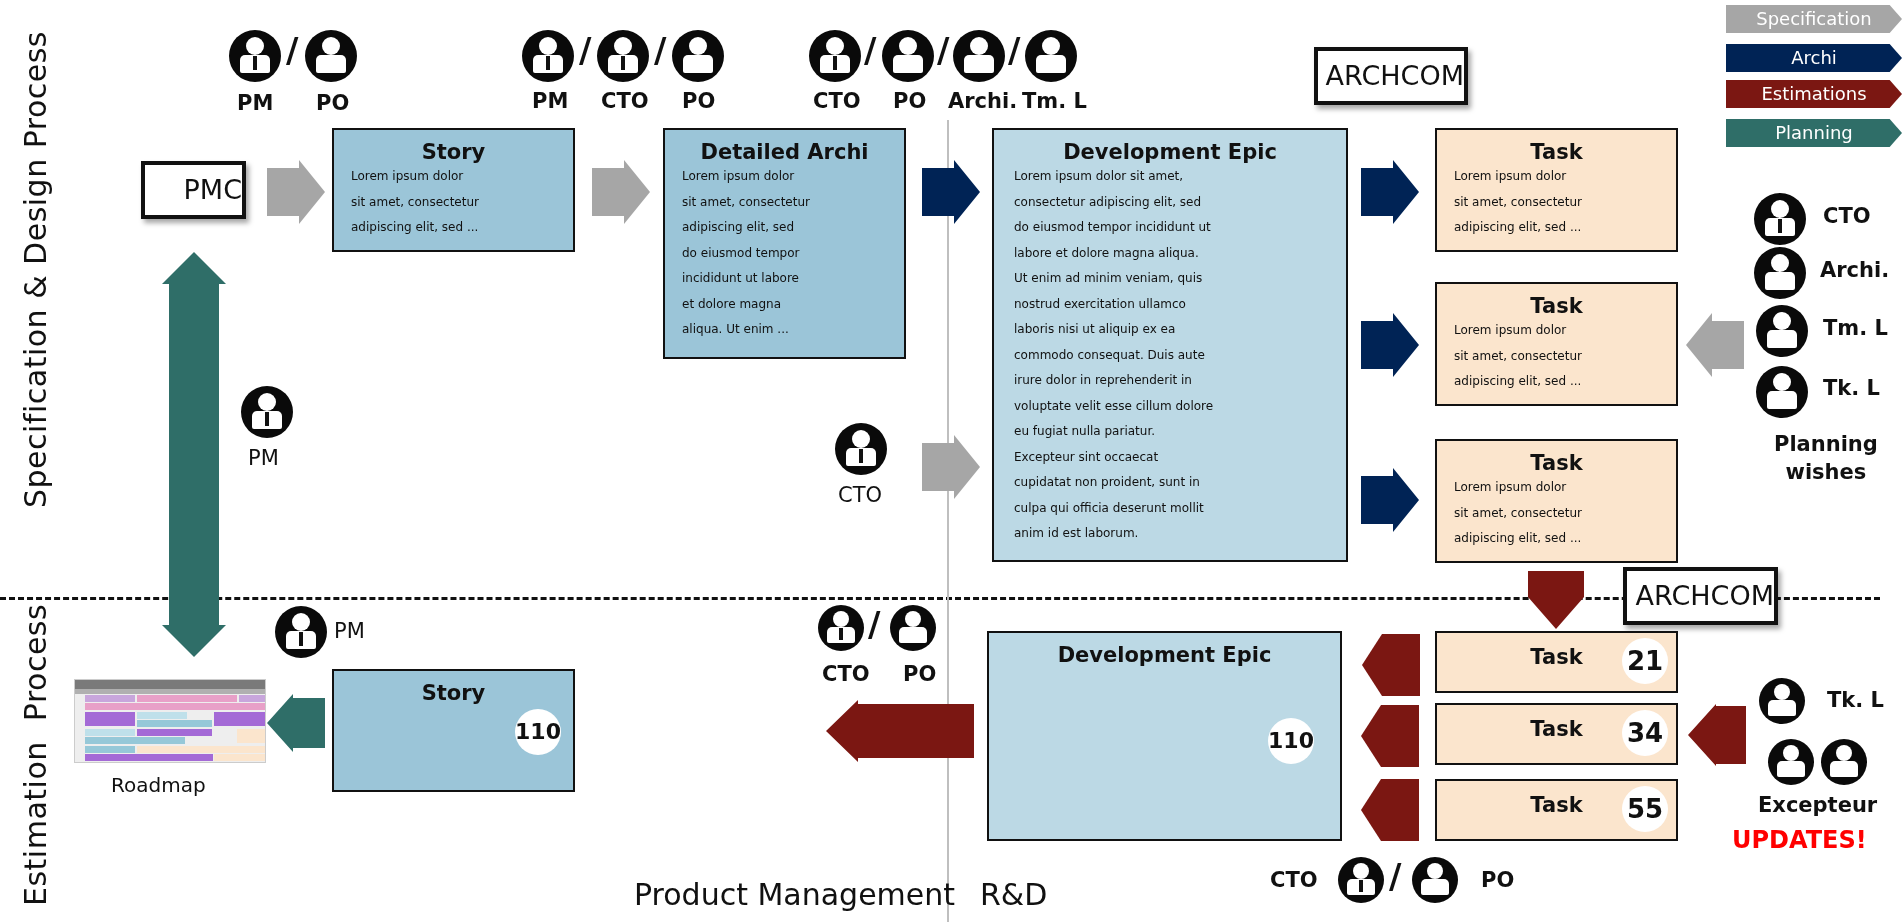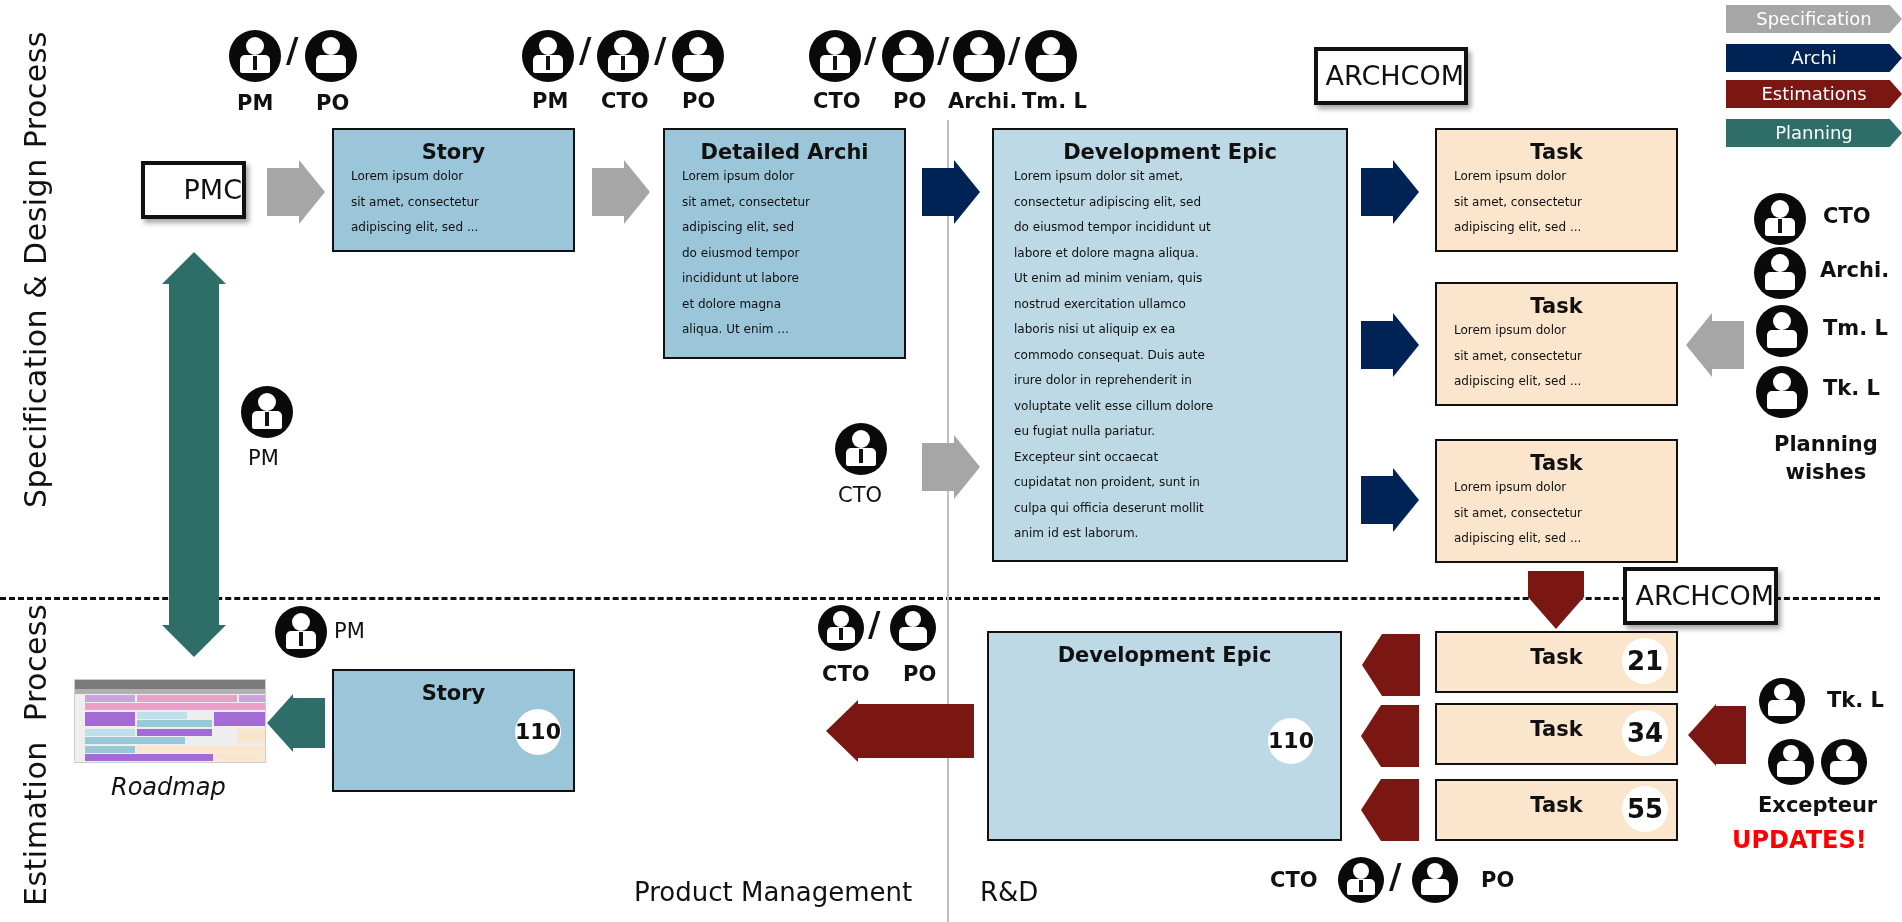--- a/index.html
+++ b/index.html
@@ -37,21 +37,21 @@
   .person.sm .torso { left: 9px; top: 22px; width: 28px; height: 16px; }
   .person.sm .tie { left: 21px; top: 23px; height: 12px; }
 
   
   .legend-item { position: absolute; left: 1726px; width: 176px; height: 28px; color: #fff; font-size: 18px;
                  text-align: center; line-height: 28px; clip-path: polygon(0 0, 93% 0, 100% 50%, 93% 100%, 0 100%); }
 
   .dashed { position: absolute; left: 0; top: 597px; width: 1880px; border-top: 3px dashed #111; }
   .vline { position: absolute; left: 947px; top: 120px; width: 2px; height: 802px; background: #bfbfbf; }
 
-  .footer-lbl { position: absolute; font-size: 26px; white-space: nowrap; }
+  .footer-lbl { position: absolute; font-size: 30px; white-space: nowrap; }
 
   svg.arrow { position: absolute; overflow: visible; }
 
   .roadmap { position: absolute; left: 74px; top: 679px; width: 190px; height: 82px; background: #eee; border: 1px solid #ccc; }
   .roadmap .r { position: absolute; height: 7px; }
 </style>
 </head>
 <body>
 
 <div class="vtitle" style="left:18px; top:508px;">Specification &amp; Design Process</div>
@@ -286,21 +286,21 @@
   <div class="r" style="left:139px;top:32px;width:51px;height:14px;background:#a46ad6;"></div>
   <div class="r" style="left:10px;top:49px;width:50px;background:#bfe0ea;"></div>
   <div class="r" style="left:62px;top:49px;width:75px;background:#a46ad6;"></div>
   <div class="r" style="left:10px;top:57px;width:100px;background:#96c8d8;"></div>
   <div class="r" style="left:162px;top:49px;width:28px;height:14px;background:#fbe5cd;"></div>
   <div class="r" style="left:62px;top:66px;width:128px;background:#fbe5cd;"></div>
   <div class="r" style="left:10px;top:66px;width:50px;background:#96c8d8;"></div>
   <div class="r" style="left:10px;top:74px;width:128px;background:#a46ad6;"></div>
   <div class="r" style="left:139px;top:74px;width:51px;background:#fbe5cd;"></div>
 </div>
-<div class="footer-lbl" style="left:111px; top:773px; font-size:24px;font-style:italic;">Roadmap</div>
+<div class="footer-lbl" style="left:111px; top:773px; font-size:20px;">Roadmap</div>
 
 <svg class="arrow" style="left:267px; top:694px;" width="60" height="58">
     <polygon points="58,4 26,4 26,0 0,29 26,58 26,54 58,54" fill="#2f6e68"></polygon>
   </svg>
 
 <div class="box story" style="left:332px; top:669px; width:243px; height:123px;">
   <div class="title">Story</div>
   <div class="badge" style="left:181px; top:38px;">110</div>
 </div>
 

